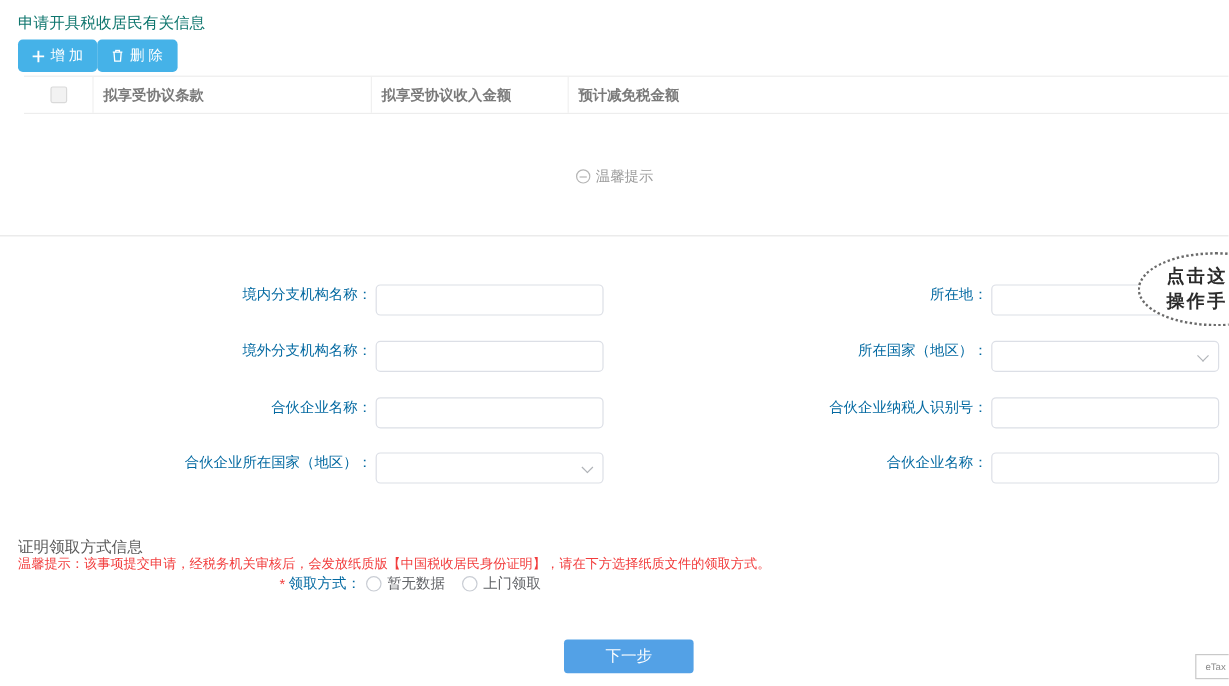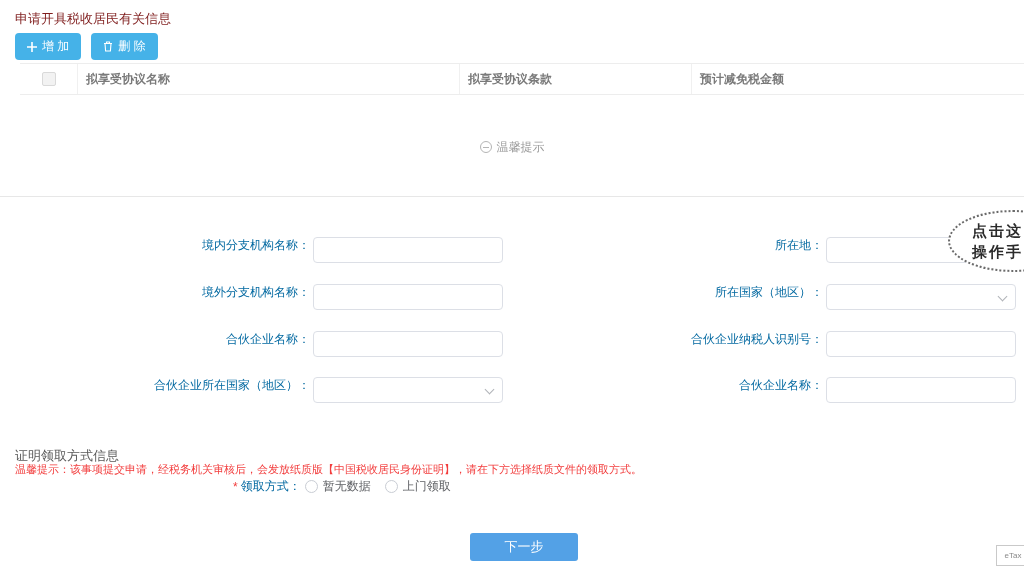--- a/index.html
+++ b/index.html
@@ -1,26 +1,26 @@
 <!DOCTYPE html>
 <html><head>
 <meta charset="utf-8">
 <style>
   * { margin:0; padding:0; box-sizing:border-box; }
   html,body { background:#fff; }
   body { font-family:"Liberation Sans","DejaVu Sans",sans-serif; }
   .page { position:relative; width:1024px; height:572px; background:#fff; overflow:hidden; }
 
-  .sec-title { position:absolute; font-size:13px; color:#7f1d1d; }
+  .sec-title { position:absolute; font-size:13px; color:#0f766e; }
   .t1 { left:15px; top:10px; }
   .t2 { left:15px; top:218px; color:#595959; }
   .t3 { left:15px; top:447px; color:#595959; }
 
   
-  .toolbar { position:absolute; left:15px; top:33px; display:flex; gap:10px; }
+  .toolbar { position:absolute; left:15px; top:33px; display:flex; }
   .btn-sky { display:inline-flex; align-items:center; gap:5px; background:#45b2e8; color:#fff;
              border:none; border-radius:4px; padding:5px 12px; font-size:12px; cursor:pointer;
              font-family:inherit; }
   .btn-sky svg { display:block; }
 
   
   .table { position:absolute; left:20px; top:63px; right:0; }
   .thead { display:flex; border-top:1px solid #ededed; border-bottom:1px solid #ededed; height:32px; align-items:center; }
   .th { font-size:12px; font-weight:bold; color:#7a7a7a; padding-left:8px; height:100%; display:flex; align-items:center; border-right:1px solid #f0f0f0; }
   .th.c0 { width:58px; justify-content:center; padding-left:0; }
@@ -89,22 +89,22 @@
       </span>
       <span>删 除</span>
     </button>
   </div>
 
   <div class="table">
     <div class="thead">
       <div class="th c0">
         <input type="checkbox" class="cb" style="">
       </div>
-      <div class="th c1">拟享受协议名称</div>
       <div class="th c2">拟享受协议条款</div>
+      <div class="th c3">拟享受协议收入金额</div>
       <div class="th c4">预计减免税金额</div>
     </div>
   </div>
 
   <div class="empty">
     <span class="empty-icon"></span><span>温馨提示</span>
   </div>
 
   <div class="divider"></div>
 

